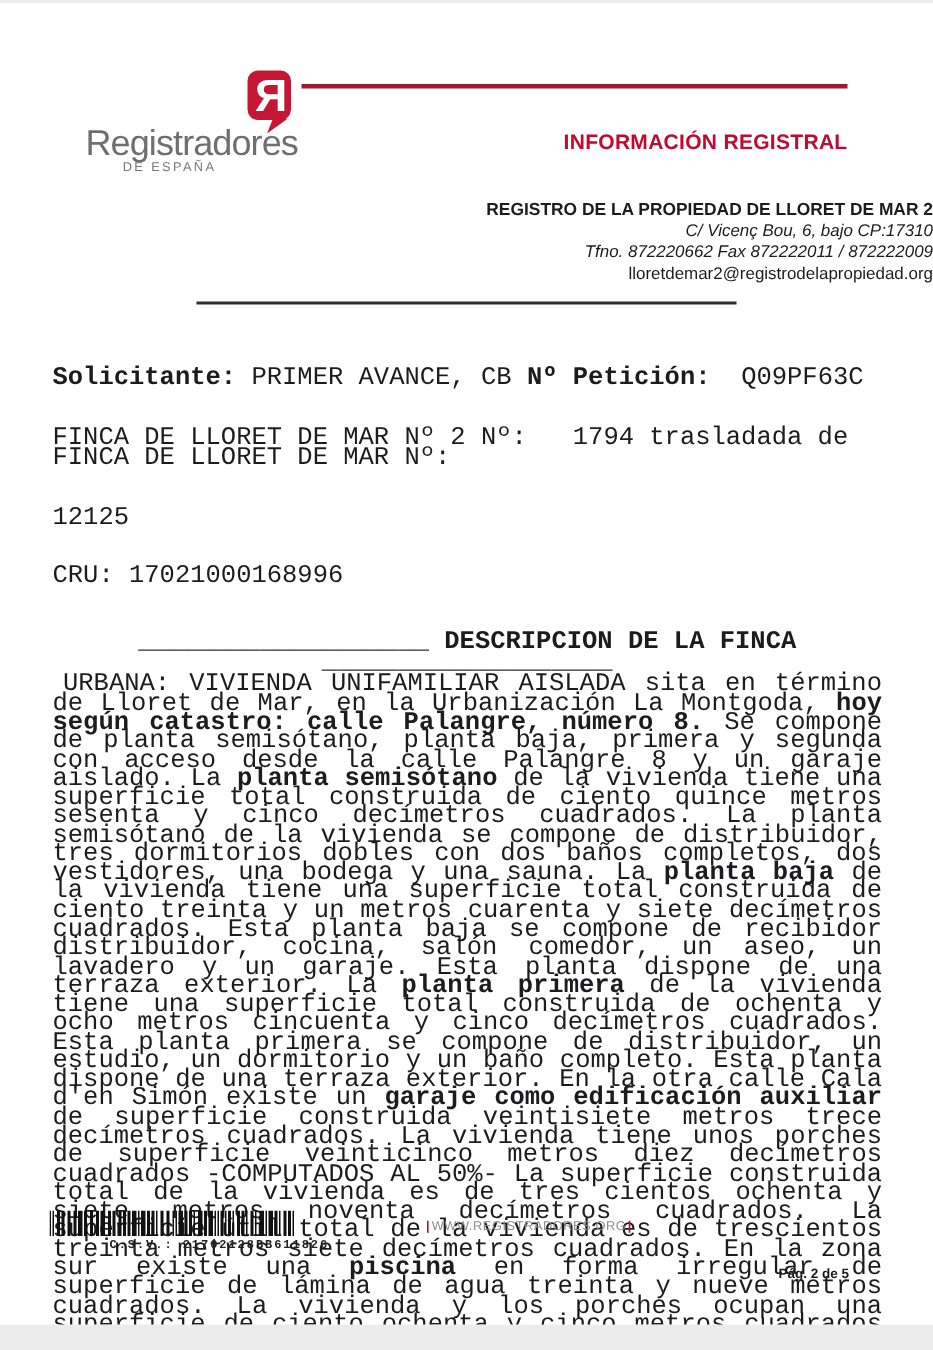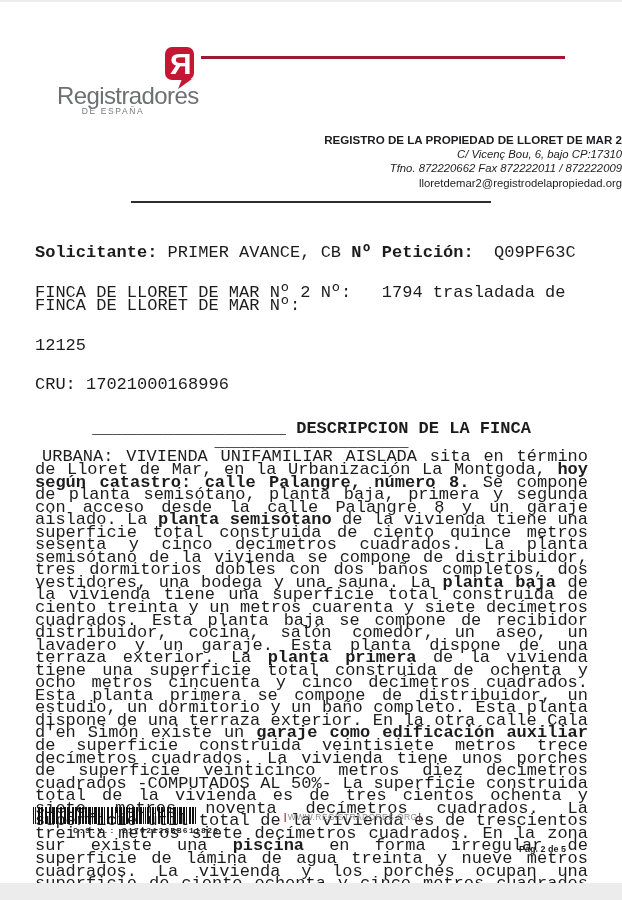--- a/index.html
+++ b/index.html
@@ -49,20 +49,21 @@
   <div class="logo-word">Registradores</div>
   <div class="logo-sub">DE ESPAÑA</div>
   <div class="logo-icon">
     <svg width="32" height="44" viewBox="0 0 32 44">
       <rect x="1" y="1" width="29" height="33" rx="7" fill="#c41734"></rect>
       <polygon points="18,33 28,33 14,43" fill="#c41734"></polygon>
       <text x="-27.5" y="28" transform="scale(-1,1)" font-family="Liberation Sans, sans-serif" font-size="30" font-weight="bold" fill="#ffffff">R</text>
     </svg>
   </div>
   <div class="red-rule"></div>
+  <div class="doc-title">INFORMACIÓN REGISTRAL</div>
 
   <div class="office">
     <div class="name">REGISTRO DE LA PROPIEDAD DE LLORET DE MAR 2</div>
     <div class="it">C/ Vicenç Bou, 6, bajo CP:17310</div>
     <div class="it">Tfno. 872220662  Fax 872222011 / 872222009</div>
     <div>lloretdemar2@registrodelapropiedad.org</div>
   </div>
   <div class="header-divider"></div>
 
   <div class="main">

